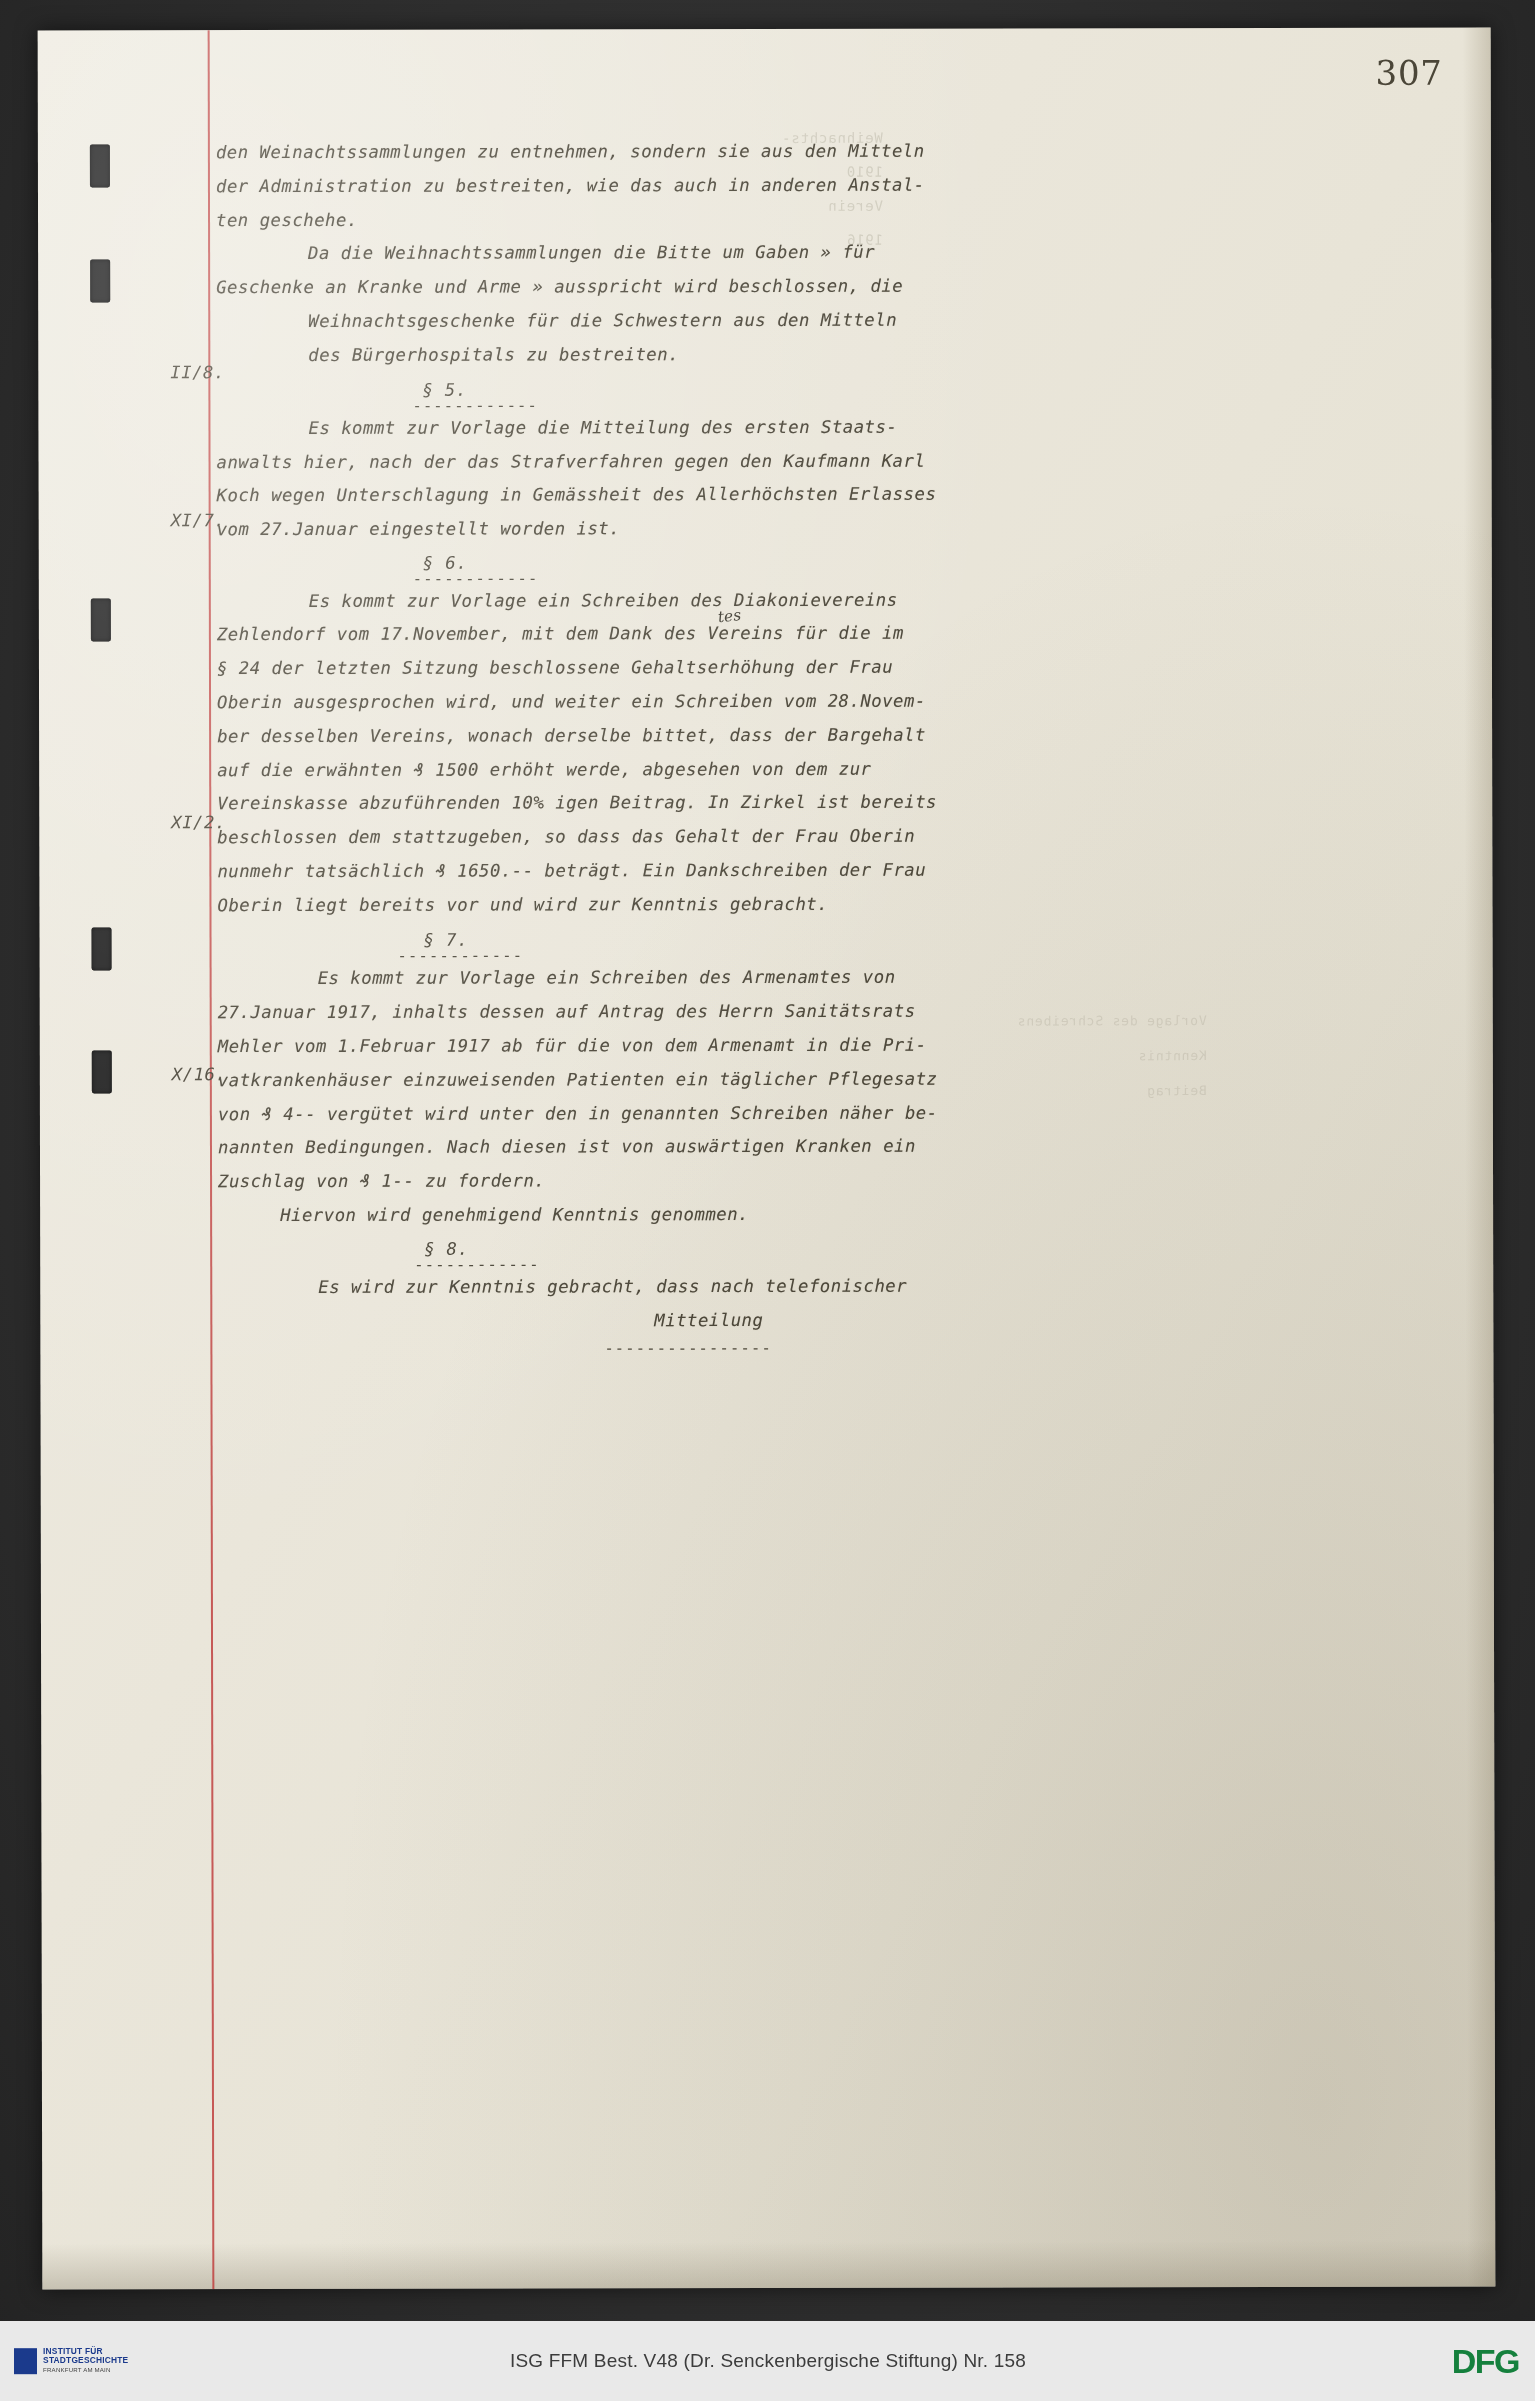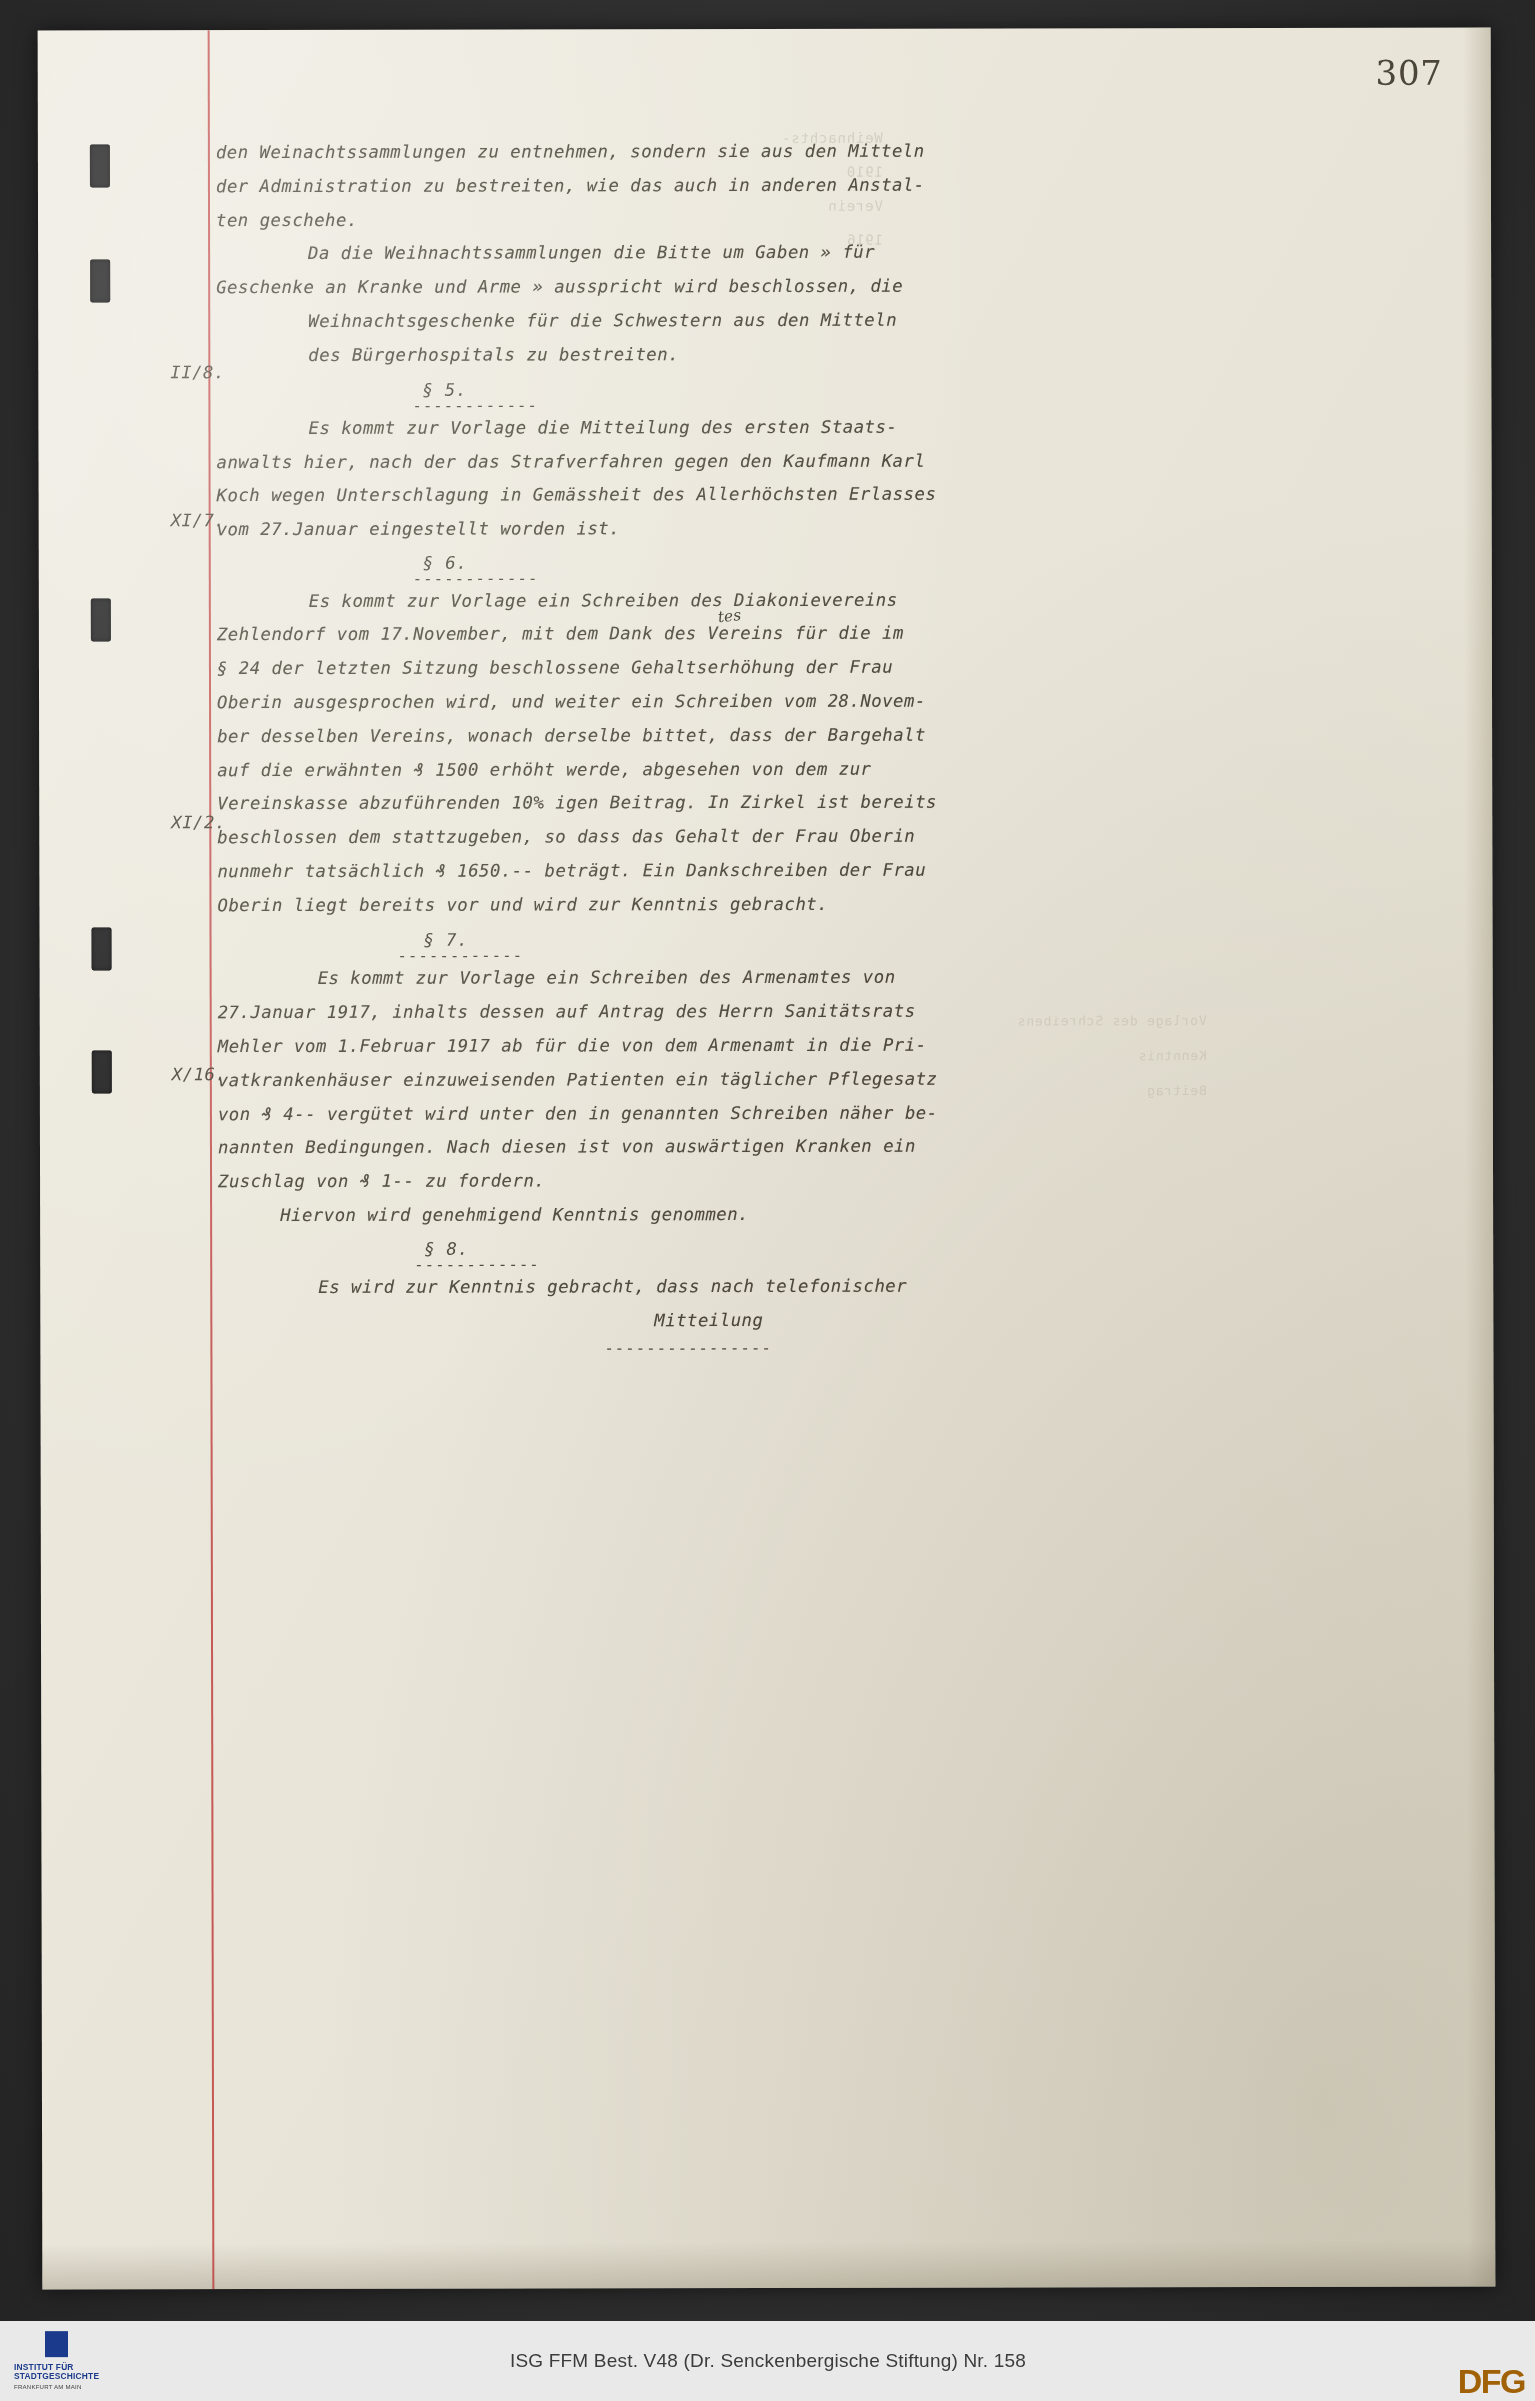--- a/index.html
+++ b/index.html
@@ -44,21 +44,20 @@
     text-align: right;
   }
   .isg-logo {
     position: absolute;
     left: 14px;
     top: 50%;
     transform: translateY(-50%);
     display: flex;
     align-items: center;
     gap: 6.1px;
-    flex-direction: column;
   }
   .isg-mark {
     width: 23px;
     height: 26px;
     background: #1b3a8c;
   }
   .isg-text {
     font-size: 8.4px;
     line-height: 9.2px;
     font-weight: bold;
@@ -66,28 +65,27 @@
     letter-spacing: 0.2px;
   }
   .isg-text .sub {
     font-weight: normal;
     font-size: 6.1px;
     color: #444;
     letter-spacing: 0.2px;
   }
   .dfg-logo {
     position: absolute;
-    right: 11px;
+    right: 17px;
     top: 50%;
     transform: translateY(-50%);
     font-size: 34px;
     font-weight: bold;
-    color: #a16207;
+    color: #15803d;
     letter-spacing: -1.5px;
-    margin-top: 20px;
   }
 
   
   .sheet {
     position: absolute;
     left: 40px;
     top: 29px;
     width: 1453px;
     height: 2259px;
     background:

